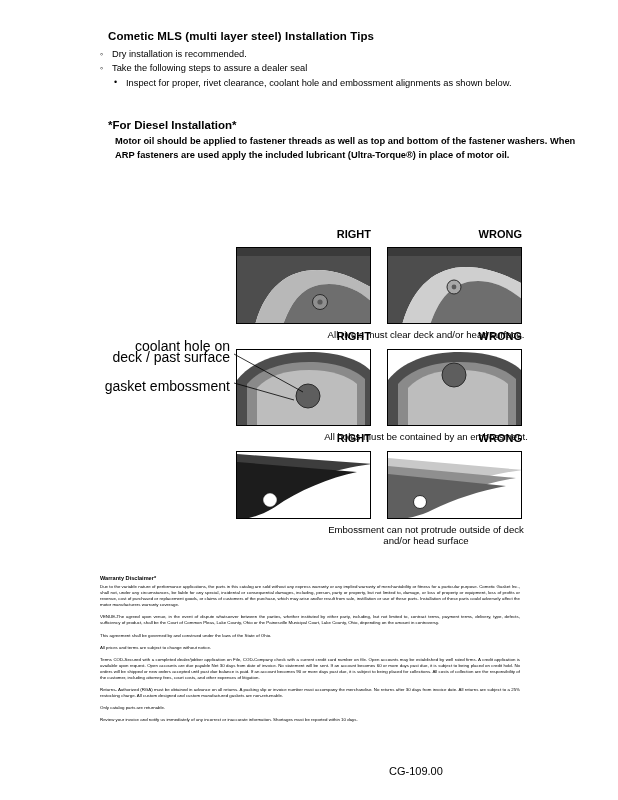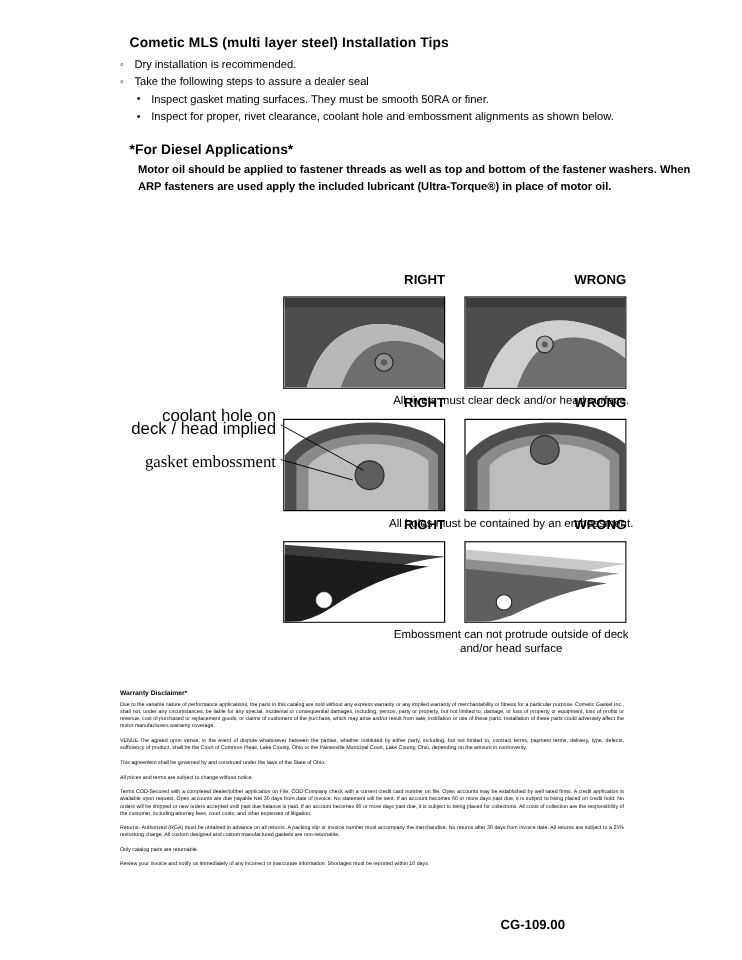--- a/index.html
+++ b/index.html
@@ -37,37 +37,36 @@
 
   .panel{border:1px solid #000;box-sizing:border-box;background:#fff;overflow:hidden;}
 
   .leader-text{font-size:14px;text-align:right;}
 
   
   .warr-title{position:absolute;left:100px;top:575px;font-size:5.6px;font-weight:bold;}
   .warr{position:absolute;left:100px;top:584px;width:420px;font-size:4.4px;line-height:6.1px;text-align:justify;}
   .warr p{margin:0 0 6px 0;}
 
-  .docnum{position:absolute;left:389px;top:765px;font-size:11px;font-weight:bold;margin-left:28px;}
+  .docnum{position:absolute;left:389px;top:765px;font-size:11px;font-weight:normal;}
 </style>
 </head>
 <body>
 
 <div class="page">
 
   <h1 class="title">Cometic MLS (multi layer steel) Installation Tips</h1>
 
   <div class="bullets">
     <div class="b1">Dry installation is recommended.</div>
     <div class="b1">Take the following steps to assure a dealer seal</div>
-    <div class="b2">Inspect gasket mating surfaces.  They must be smooth 50RA or finer.</div>
     <div class="b2">Inspect for proper, rivet clearance, coolant hole and embossment alignments as shown below.</div>
   </div>
 
-  <h2 class="sub">*For Diesel Applications*</h2>
+  <h2 class="sub">*For Diesel Installation*</h2>
   <div class="para p1">Motor oil should be applied to fastener threads as well as top and bottom of the fastener washers.  When ARP fasteners are used apply the included lubricant (Ultra-Torque®) in place of motor oil.</div>
 
   <div class="fig-row" style="position:absolute;left:0;top:228px;width:618px;">
     <div class="lbl" style="position:absolute;left:236px;top:0;width:135px;">RIGHT</div>
     <div class="lbl" style="position:absolute;left:387px;top:0;width:135px;">WRONG</div>
 
     <div class="panel" style="position:absolute;left:236px;top:19px;width:135px;height:77px;">
       <svg viewBox="0 0 135 77" width="135" height="77" preserveAspectRatio="none">
         <rect x="0" y="0" width="135" height="77" fill="#ffffff"></rect>
         <path d="M0,0 L135,0 L135,40 C118,30 100,22 80,22 C50,22 28,40 18,77 L0,77 Z" fill="#4d4d4d"></path>
@@ -112,22 +111,22 @@
       <svg viewBox="0 0 135 77" width="135" height="77" preserveAspectRatio="none">
         <rect x="0" y="0" width="135" height="77" fill="#ffffff"></rect>
         <path d="M0,77 L0,30 C14,12 40,2 72,2 C102,2 124,10 135,22 L135,77 Z" fill="#4d4d4d"></path>
         <path d="M10,77 L10,34 C22,20 44,12 72,12 C98,12 118,19 128,29 L128,77 Z" fill="#8a8a8a"></path>
         <path d="M20,77 L20,38 C31,26 48,20 72,20 C94,20 111,26 120,34 L120,77 Z" fill="#bdbdbd"></path>
         <circle cx="66" cy="25" r="12" fill="#5e5e5e" stroke="#2b2b2b" stroke-width="1"></circle>
       </svg>
     </div>
 
     <div class="leader-text" style="position:absolute;left:90px;top:8px;width:140px;">coolant hole on</div>
-    <div class="leader-text" style="position:absolute;left:90px;top:19px;width:140px;">deck / head implied</div>
-    <div class="leader-text" style="position:absolute;left:80px;top:48px;width:150px;font-family:Liberation Serif, serif;">gasket embossment</div>
+    <div class="leader-text" style="position:absolute;left:90px;top:19px;width:140px;">deck / past surface</div>
+    <div class="leader-text" style="position:absolute;left:80px;top:48px;width:150px;">gasket embossment</div>
 
     <svg width="618" height="110" style="position:absolute;left:0;top:0;pointer-events:none;">
       <line x1="234" y1="24" x2="303" y2="62" stroke="#000" stroke-width="0.8"></line>
       <line x1="234" y1="53" x2="294" y2="70" stroke="#000" stroke-width="0.8"></line>
     </svg>
 
     <div class="cap" style="position:absolute;left:236px;top:101px;width:380px;">All holes must be contained by an embossment.</div>
   </div>
 
   <div class="fig-row" style="position:absolute;left:0;top:432px;width:618px;">

